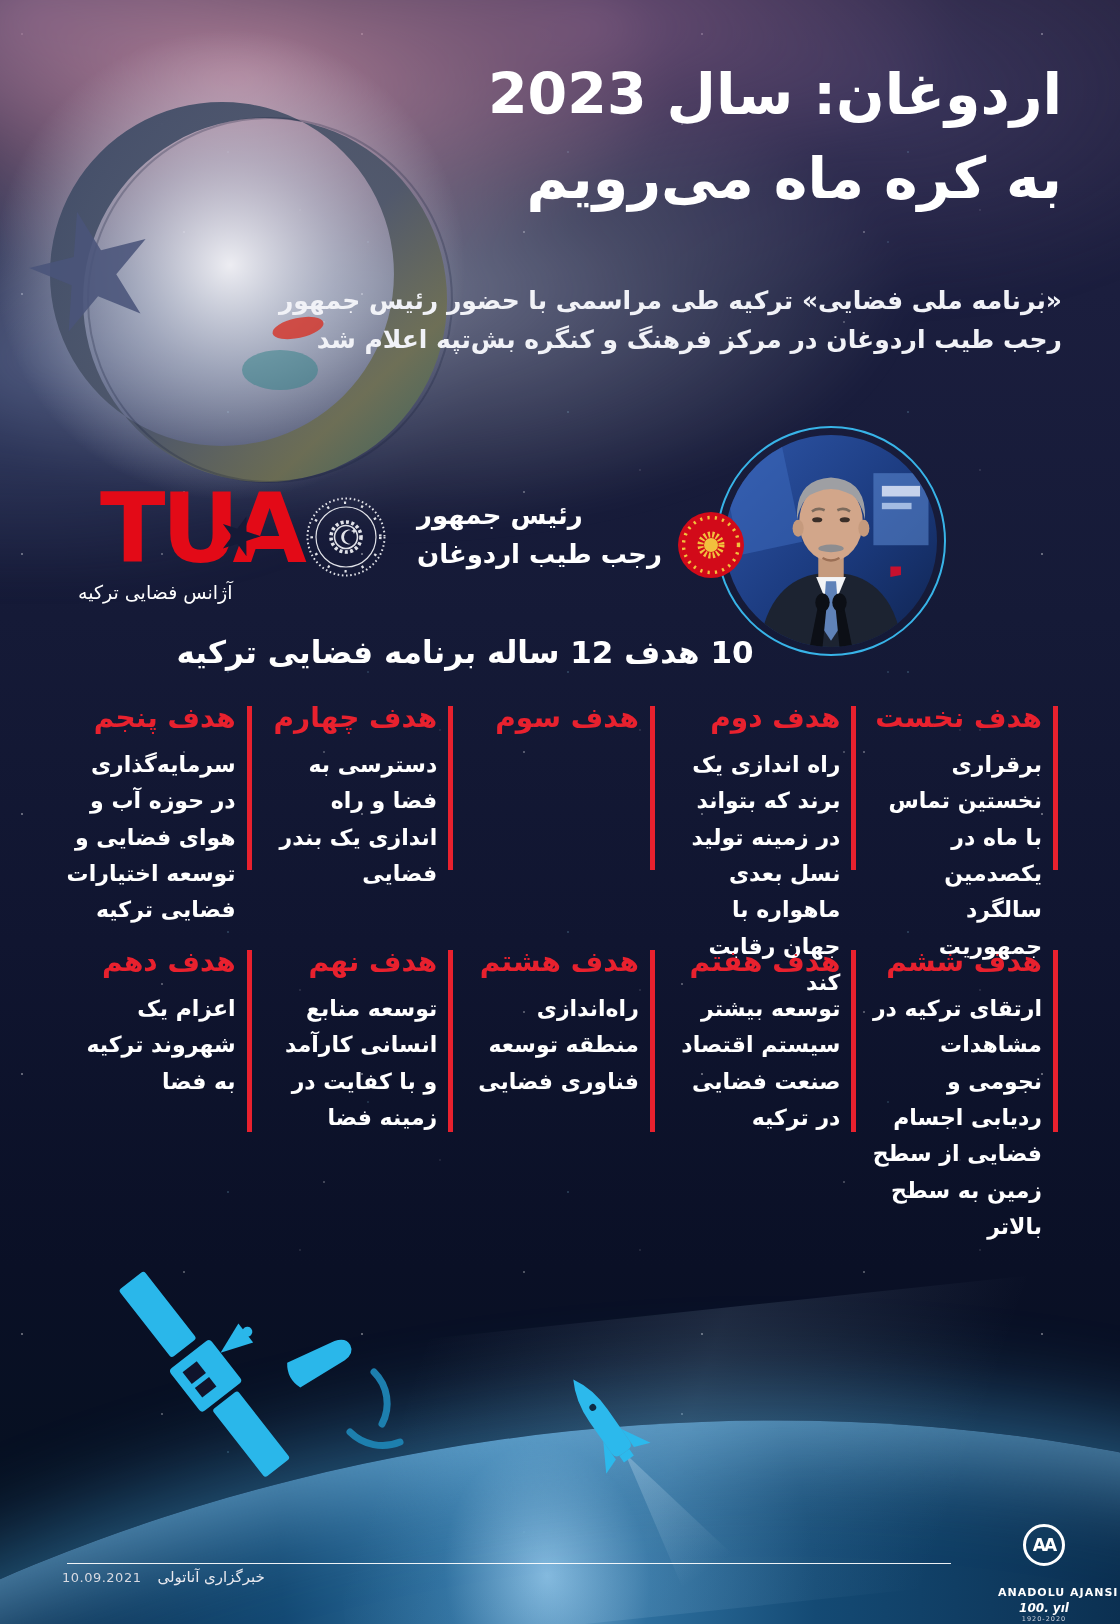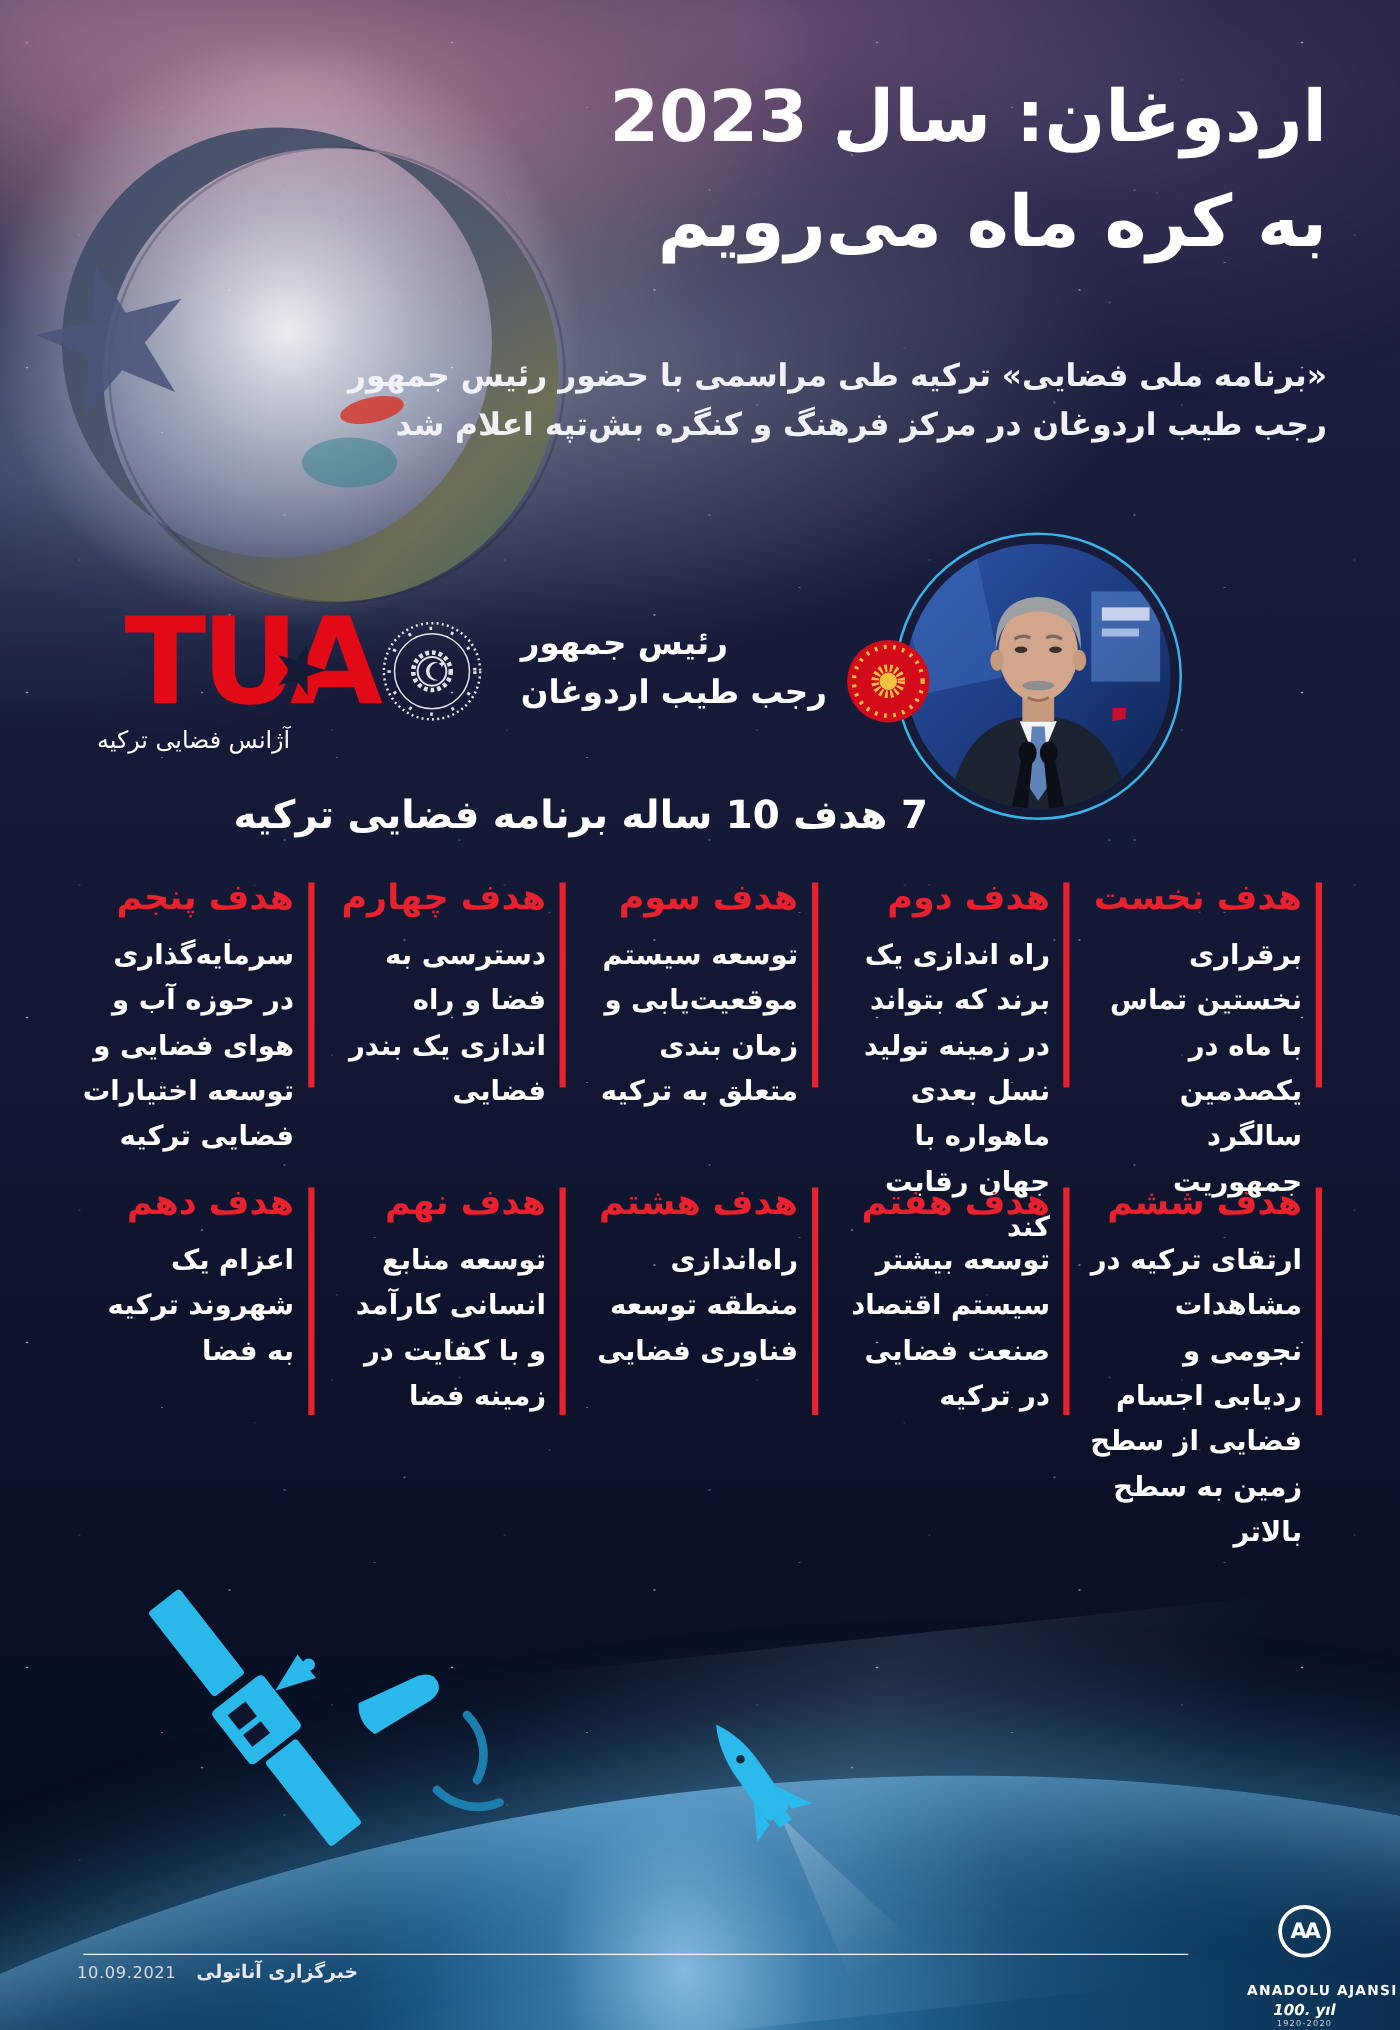--- a/index.html
+++ b/index.html
@@ -65,21 +65,21 @@
   .goals.r1{top:702px;}
   .goals.r2{top:946px;}
   .goal{position:relative;padding:0 16px 0 2px;}
   .goal::before{content:"";position:absolute;right:0;top:4px;width:5px;height:164px;background:#e8212e;}
   .goals.r2 .goal::before{height:182px;}
   .goal h3{margin:0 0 13px;color:#e8212e;font-size:28px;font-weight:700;line-height:1.15;}
   .goal p{margin:0;color:#fff;font-size:22px;font-weight:700;line-height:1.65;}
   
   .footer-line{position:absolute;left:67px;top:1563px;width:884px;height:1px;background:rgba(255,255,255,.92);}
   .footer-left{position:absolute;left:62px;top:1568px;display:flex;direction:rtl;align-items:baseline;gap:16px;color:#e8e9ef;}
-  .footer-left .agency{font-size:15px;font-weight:700;}
+  .footer-left .agency{font-size:15px;font-weight:400;}
   .footer-left .date{font-size:13px;direction:ltr;letter-spacing:.5px;color:#d8dae2;}
   .aa{position:absolute;left:998px;top:1524px;width:92px;text-align:center;color:#fff;direction:ltr;}
   .aa .ring{width:36px;height:36px;margin:0 auto;border:3px solid #fff;border-radius:50%;
     display:flex;align-items:center;justify-content:center;font-weight:800;font-size:17px;letter-spacing:-2px;}
   .aa .name{margin-top:20px;font-size:11px;font-weight:700;letter-spacing:1px;white-space:nowrap;}
   .aa .anniv{margin-top:2px;font-size:12px;font-weight:700;font-style:italic;}
   .aa .years{font-size:6.5px;letter-spacing:1px;color:#cfd2dd;}
 </style>
 </head>
 <body>
@@ -222,34 +222,33 @@
     <circle cx="34" cy="34" r="27.5" fill="none" stroke="#f2c13d" stroke-width="3.4" stroke-dasharray="2.2 5.2"></circle>
     <circle cx="34" cy="34" r="10.5" fill="none" stroke="#f2c13d" stroke-width="6" stroke-dasharray="2.1 2.1"></circle>
     <circle cx="34" cy="34" r="7" fill="#f2c13d"></circle>
   </svg>
 
   <div class="pres-caption">
     <div>رئیس جمهور</div>
     <div>رجب طیب اردوغان</div>
   </div>
 
-  <div class="section-title">7 هدف 10 ساله برنامه فضایی ترکیه</div>
+  <div class="section-title">10 هدف 12 ساله برنامه فضایی ترکیه</div>
 
   <div class="goals r1">
     <div class="goal">
       <h3>هدف نخست</h3>
       <p>برقراری نخستین تماس با ماه در یکصدمین سالگرد جمهوریت</p>
     </div>
     <div class="goal">
       <h3>هدف دوم</h3>
       <p>راه اندازی یک برند که بتواند در زمینه تولید نسل بعدی ماهواره با جهان رقابت کند</p>
     </div>
     <div class="goal">
       <h3>هدف سوم</h3>
-      <p>توسعه سیستم موقعیت‌یابی و زمان بندی متعلق به ترکیه</p>
     </div>
     <div class="goal">
       <h3>هدف چهارم</h3>
       <p>دسترسی به فضا و راه اندازی یک بندر فضایی</p>
     </div>
     <div class="goal">
       <h3>هدف پنجم</h3>
       <p>سرمایه‌گذاری در حوزه آب و هوای فضایی و توسعه اختیارات فضایی ترکیه</p>
     </div>
   </div>

